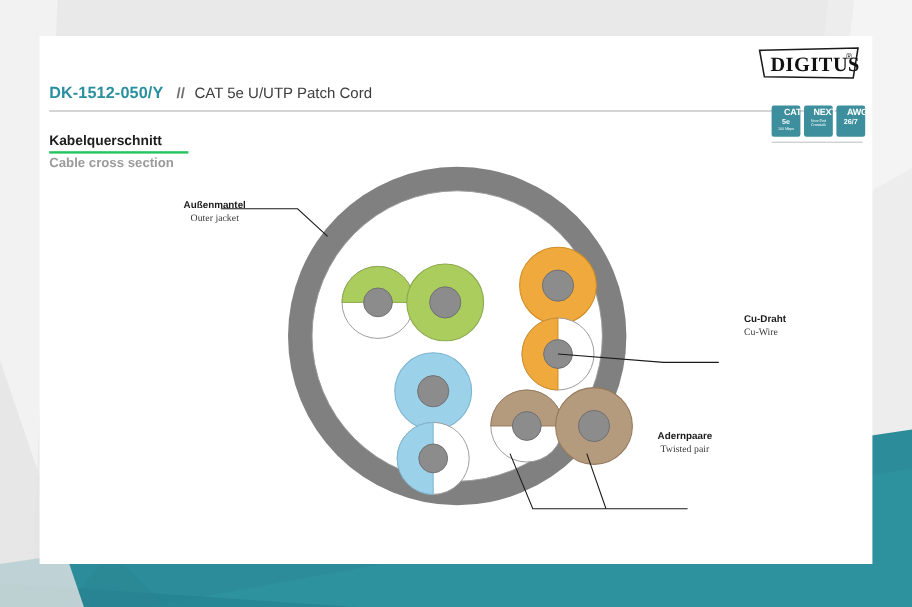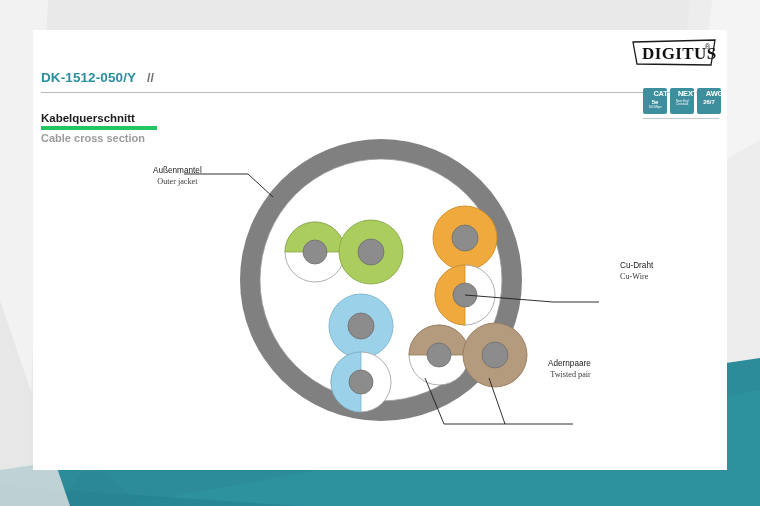--- a/index.html
+++ b/index.html
@@ -58,40 +58,40 @@
   #badges-rule{
     position:absolute;left:610px;top:88px;width:76px;height:1px;background:#c9c9c9;
   }
 
   
   #sec{
     position:absolute;left:8px;top:78px;
   }
   #sec-de{
     font-size:11.5px;font-weight:bold;color:#1d1d1d;
-    padding-bottom:2px;border-bottom:4px solid #22c55e;display:inline-block;
+    padding-bottom:2px;border-bottom:2px solid #22c55e;display:inline-block;
     padding-right:22px;
   }
   #sec-en{
     font-size:11px;font-weight:bold;color:#9b9b9b;margin-top:2px;
   }
 
   
   #diagram{position:absolute;left:0;top:0;width:694px;height:440px;}
 
   
   .anno{position:absolute;white-space:nowrap;}
-  .anno .de{font-size:8.2px;font-weight:normal;color:#1a1a1a;line-height:1.35;}
+  .anno .de{font-size:8.2px;font-weight:bold;color:#1a1a1a;line-height:1.35;}
   .anno .en{font-size:8.2px;color:#3a3a3a;line-height:1.35;font-family:Liberation Serif, serif;}
   .anno.center{text-align:center;}
   .anno.left{text-align:left;}
 
   #anno-jacket{left:120px;top:135px;text-align:center;}
   #anno-cu{left:540px;top:230px;text-align:left;margin-left:47px;}
-  #anno-pair{left:515px;top:328px;text-align:right;}
+  #anno-pair{left:515px;top:328px;text-align:center;}
 </style>
 </head>
 <body>
 
 <svg id="bg" width="760" height="506" viewBox="0 0 760 506">
   <rect x="0" y="0" width="760" height="506" fill="#e9e9e9"></rect>
   <polygon points="0,0 48,0 26,506 0,506" fill="#f2f2f2"></polygon>
   <polygon points="690,0 760,0 760,506 640,506" fill="#ededed"></polygon>
   <polygon points="712,0 760,0 760,140 690,180" fill="#f4f4f4"></polygon>
   <polygon points="0,430 760,300 760,506 0,506" fill="#ffffff" opacity="0"></polygon>
@@ -111,20 +111,21 @@
     <svg width="88" height="30" viewBox="0 0 88 30">
       <polygon points="2,4 84,2 80,27 6,26" fill="none" stroke="#1a1a1a" stroke-width="1.3"></polygon>
       <text x="11" y="21" font-family="'Liberation Serif', serif" font-size="17" font-weight="bold" fill="#111111" letter-spacing="0.4">DIGITUS</text>
       <text x="74" y="11" font-family="'Liberation Sans', sans-serif" font-size="7" fill="#111111">®</text>
     </svg>
   </div>
 
   <div id="title-row">
     <span id="sku">DK-1512-050/Y</span>
     <span id="slashes">//</span>
+    <span id="product">CAT 5e U/UTP Patch Cord</span>
   </div>
   <div id="hdr-line"></div>
 
   <div id="badges">
     <div class="badge">
       <span class="b1">CAT</span>
       <span class="b2">5e</span>
       <span class="b3">100 Mbps</span>
     </div>
     <div class="badge">

